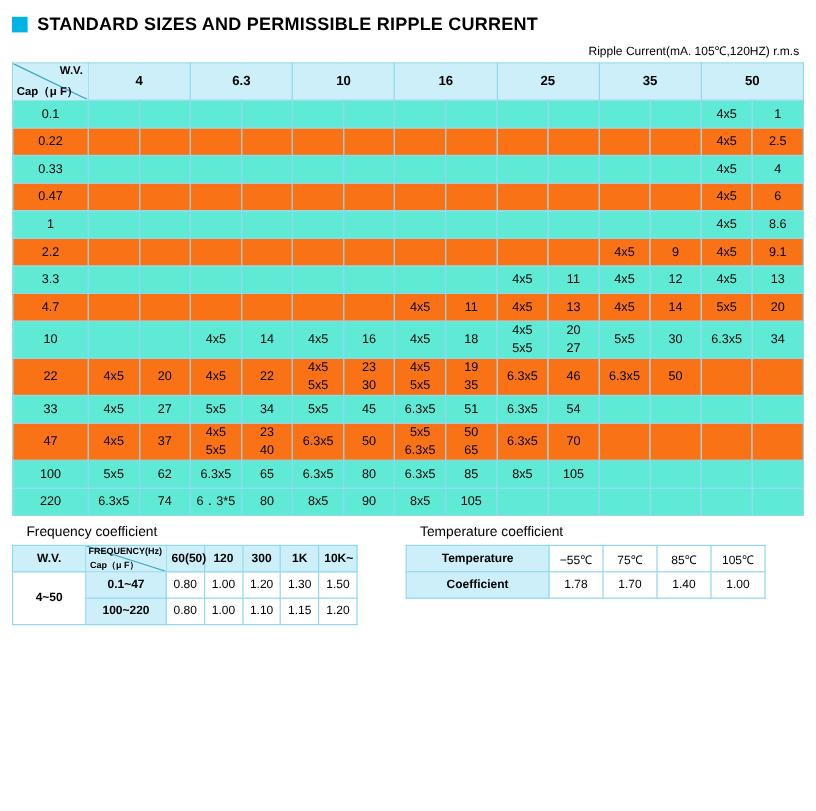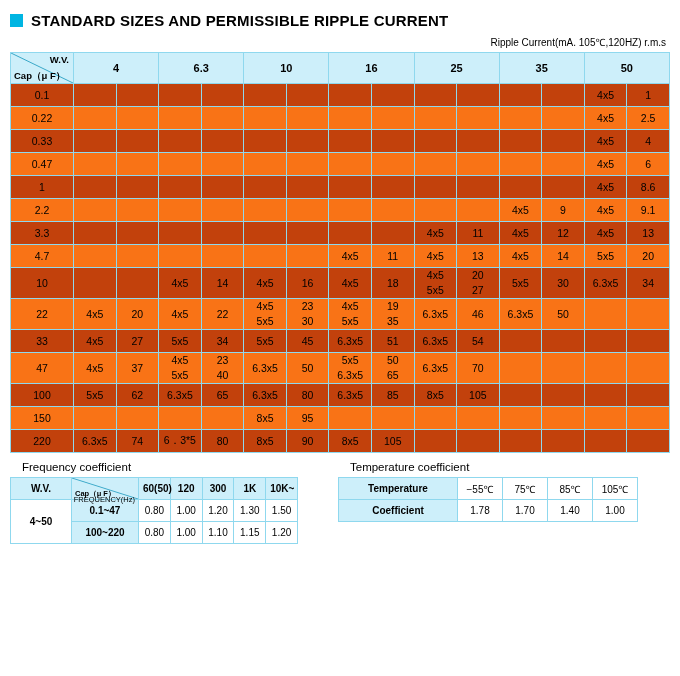--- a/index.html
+++ b/index.html
@@ -36,21 +36,21 @@
     border:1px solid #8fd8ee;
     font-size:10.5px;
     text-align:center;
     vertical-align:middle;
     padding:0;
     height:22px;
   }
   .main-table .hdr{
     background:#cdeffa;font-weight:bold;font-size:11px;height:30px;
   }
-  .rowA{background:#c2410c;}
+  .rowA{background:#5eead4;}
   .rowB{background:#f97316;}
   .capcell{width:62px;}
   .sizecell{width:48px;}
   .valcell{width:28px;}
   .tall{height:34px;}
   .sub{line-height:1.25;}
   .sub div{height:15px;line-height:15px;}
 
   
   .corner{
@@ -77,21 +77,21 @@
     height:21px;
     padding:0 4px;
   }
   .small-table .hdr{background:#cdeffa;font-weight:bold;}
   .freq-table{width:288px;table-layout:fixed;}
   .temp-table{width:300px;table-layout:fixed;}
   .cornersm{
     position:relative;height:26px;background:#cdeffa;padding:0;
   }
   .cornersm .diag{position:absolute;left:0;top:0;width:100%;height:100%;}
-  .cornersm .t1{position:absolute;right:3px;top:17px;font-size:7.5px;font-weight:normal;}
+  .cornersm .t1{position:absolute;right:3px;top:0px;font-size:7.5px;font-weight:bold;}
   .cornersm .t2{position:absolute;left:3px;bottom:0px;font-size:7.5px;font-weight:bold;}
   .lbl-left{text-align:center;font-weight:bold;}
 </style>
 </head>
 <body>
 
 <div class="page">
 
   <div class="section-head">
     <div class="sq"></div>
@@ -360,37 +360,20 @@
           <td class="sizecell">5x5</td>
           <td class="valcell">62</td>
           <td class="sizecell">6.3x5</td>
           <td class="valcell">65</td>
           <td class="sizecell">6.3x5</td>
           <td class="valcell">80</td>
           <td class="sizecell">6.3x5</td>
           <td class="valcell">85</td>
           <td class="sizecell">8x5</td>
           <td class="valcell">105</td>
-          <td class="sizecell"></td>
-          <td class="valcell"></td>
-          <td class="sizecell"></td>
-          <td class="valcell"></td>
-        </tr>
-        <tr class="rowB">
-          <td class="capcell">150</td>
-          <td class="sizecell"></td>
-          <td class="valcell"></td>
-          <td class="sizecell"></td>
-          <td class="valcell"></td>
-          <td class="sizecell">8x5</td>
-          <td class="valcell">95</td>
-          <td class="sizecell"></td>
-          <td class="valcell"></td>
-          <td class="sizecell"></td>
-          <td class="valcell"></td>
           <td class="sizecell"></td>
           <td class="valcell"></td>
           <td class="sizecell"></td>
           <td class="valcell"></td>
         </tr>
         <tr class="rowA">
           <td class="capcell">220</td>
           <td class="sizecell">6.3x5</td>
           <td class="valcell">74</td>
           <td class="sizecell">6．3*5</td>

